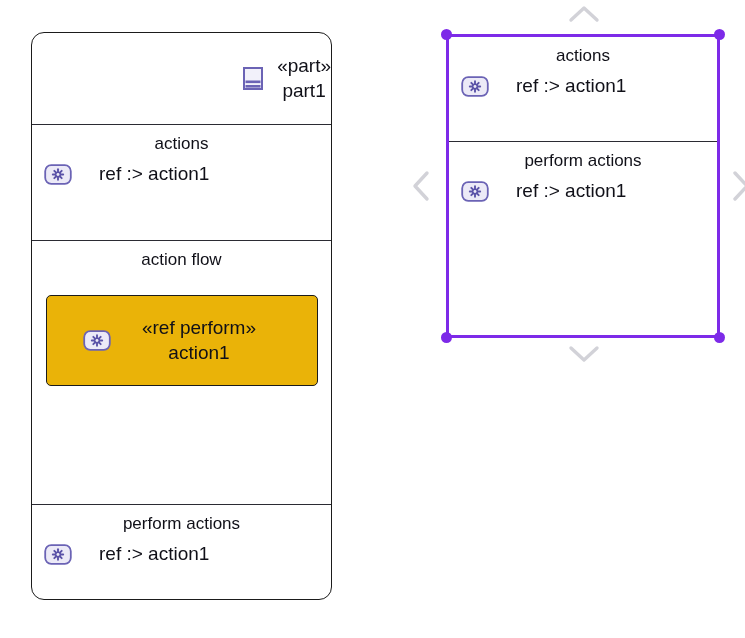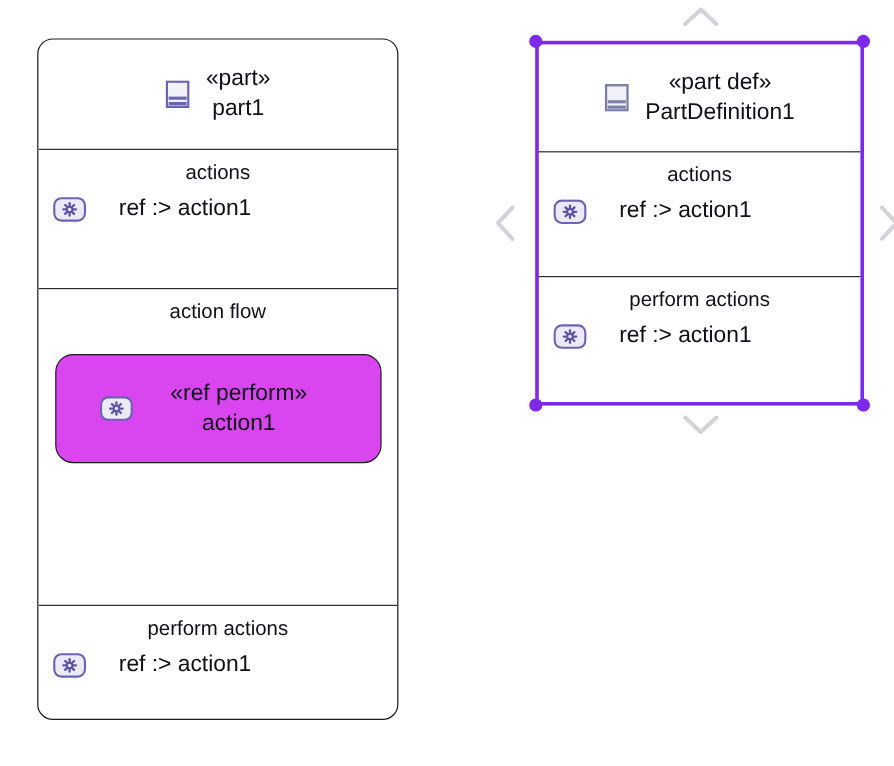--- a/index.html
+++ b/index.html
@@ -45,21 +45,21 @@
     width: 100%;
   }
   .compartment + .compartment {
     border-top: 1.6px solid #2b2b33;
   }
 
   
   .hdr {
     display: flex;
     align-items: center;
-    justify-content: center;
+    justify-content: flex-end;
     gap: 14px;
   }
   .hdr-text {
     text-align: center;
     line-height: 1.28;
   }
   .stereotype {
     font-size: 19px;
     white-space: nowrap;
   }
@@ -100,22 +100,22 @@
     height: 21px;
     flex: 0 0 auto;
     display: block;
   }
 
   
   .inner-node {
     position: absolute;
     box-sizing: border-box;
     border: 1.6px solid #1b1b1b;
-    border-radius: 15px;
-    background: #d946ef;
+    border-radius: 5px;
+    background: #eab308;
     display: flex;
     align-items: center;
     gap: 14px;
     padding-left: 36px;
   }
   .inner-text {
     text-align: center;
     line-height: 1.28;
     flex: 1 1 auto;
     margin-right: 44px;
@@ -223,33 +223,20 @@
             </g>
           </svg>
         </span>
         <span class="feature-label">ref :&gt; action1</span>
       </div>
     </div>
   </div>
 
   <div class="node selected" style="left:446px; top:34px; width:274px; height:304px;">
 
-    <div class="compartment hdr" style="height:89px;">
-      <span>
-        <svg class="icon-part" viewBox="0 0 20 23" aria-hidden="true">
-          <rect x="1" y="1" width="18" height="21" fill="#f0f1f6" stroke="#7b7fa8" stroke-width="2"></rect>
-          <rect x="2.5" y="13.5" width="15" height="2.6" fill="#7b7fa8"></rect>
-          <rect x="2.5" y="18" width="15" height="2.6" fill="#7b7fa8"></rect>
-        </svg>
-      </span>
-      <span class="hdr-text">
-        <span class="stereotype" style="display:block;">«part def»</span>
-        <span class="node-name" style="display:block;">PartDefinition1</span>
-      </span>
-    </div>
 
     <div class="compartment" style="height:104px;">
       <div class="comp-title">actions</div>
       <div class="feature-row">
         <span>
           <svg class="icon-action" viewBox="0 0 28 21" aria-hidden="true">
             <rect x="1.2" y="1.2" width="25.6" height="18.6" rx="6" ry="6" fill="#eceaf7" stroke="#6b63b5" stroke-width="1.8"></rect>
             <g fill="#5b53a8" transform="translate(14,10.5)">
               <circle r="3.1"></circle>
               <g stroke="#5b53a8" stroke-width="1.9" stroke-linecap="round">

